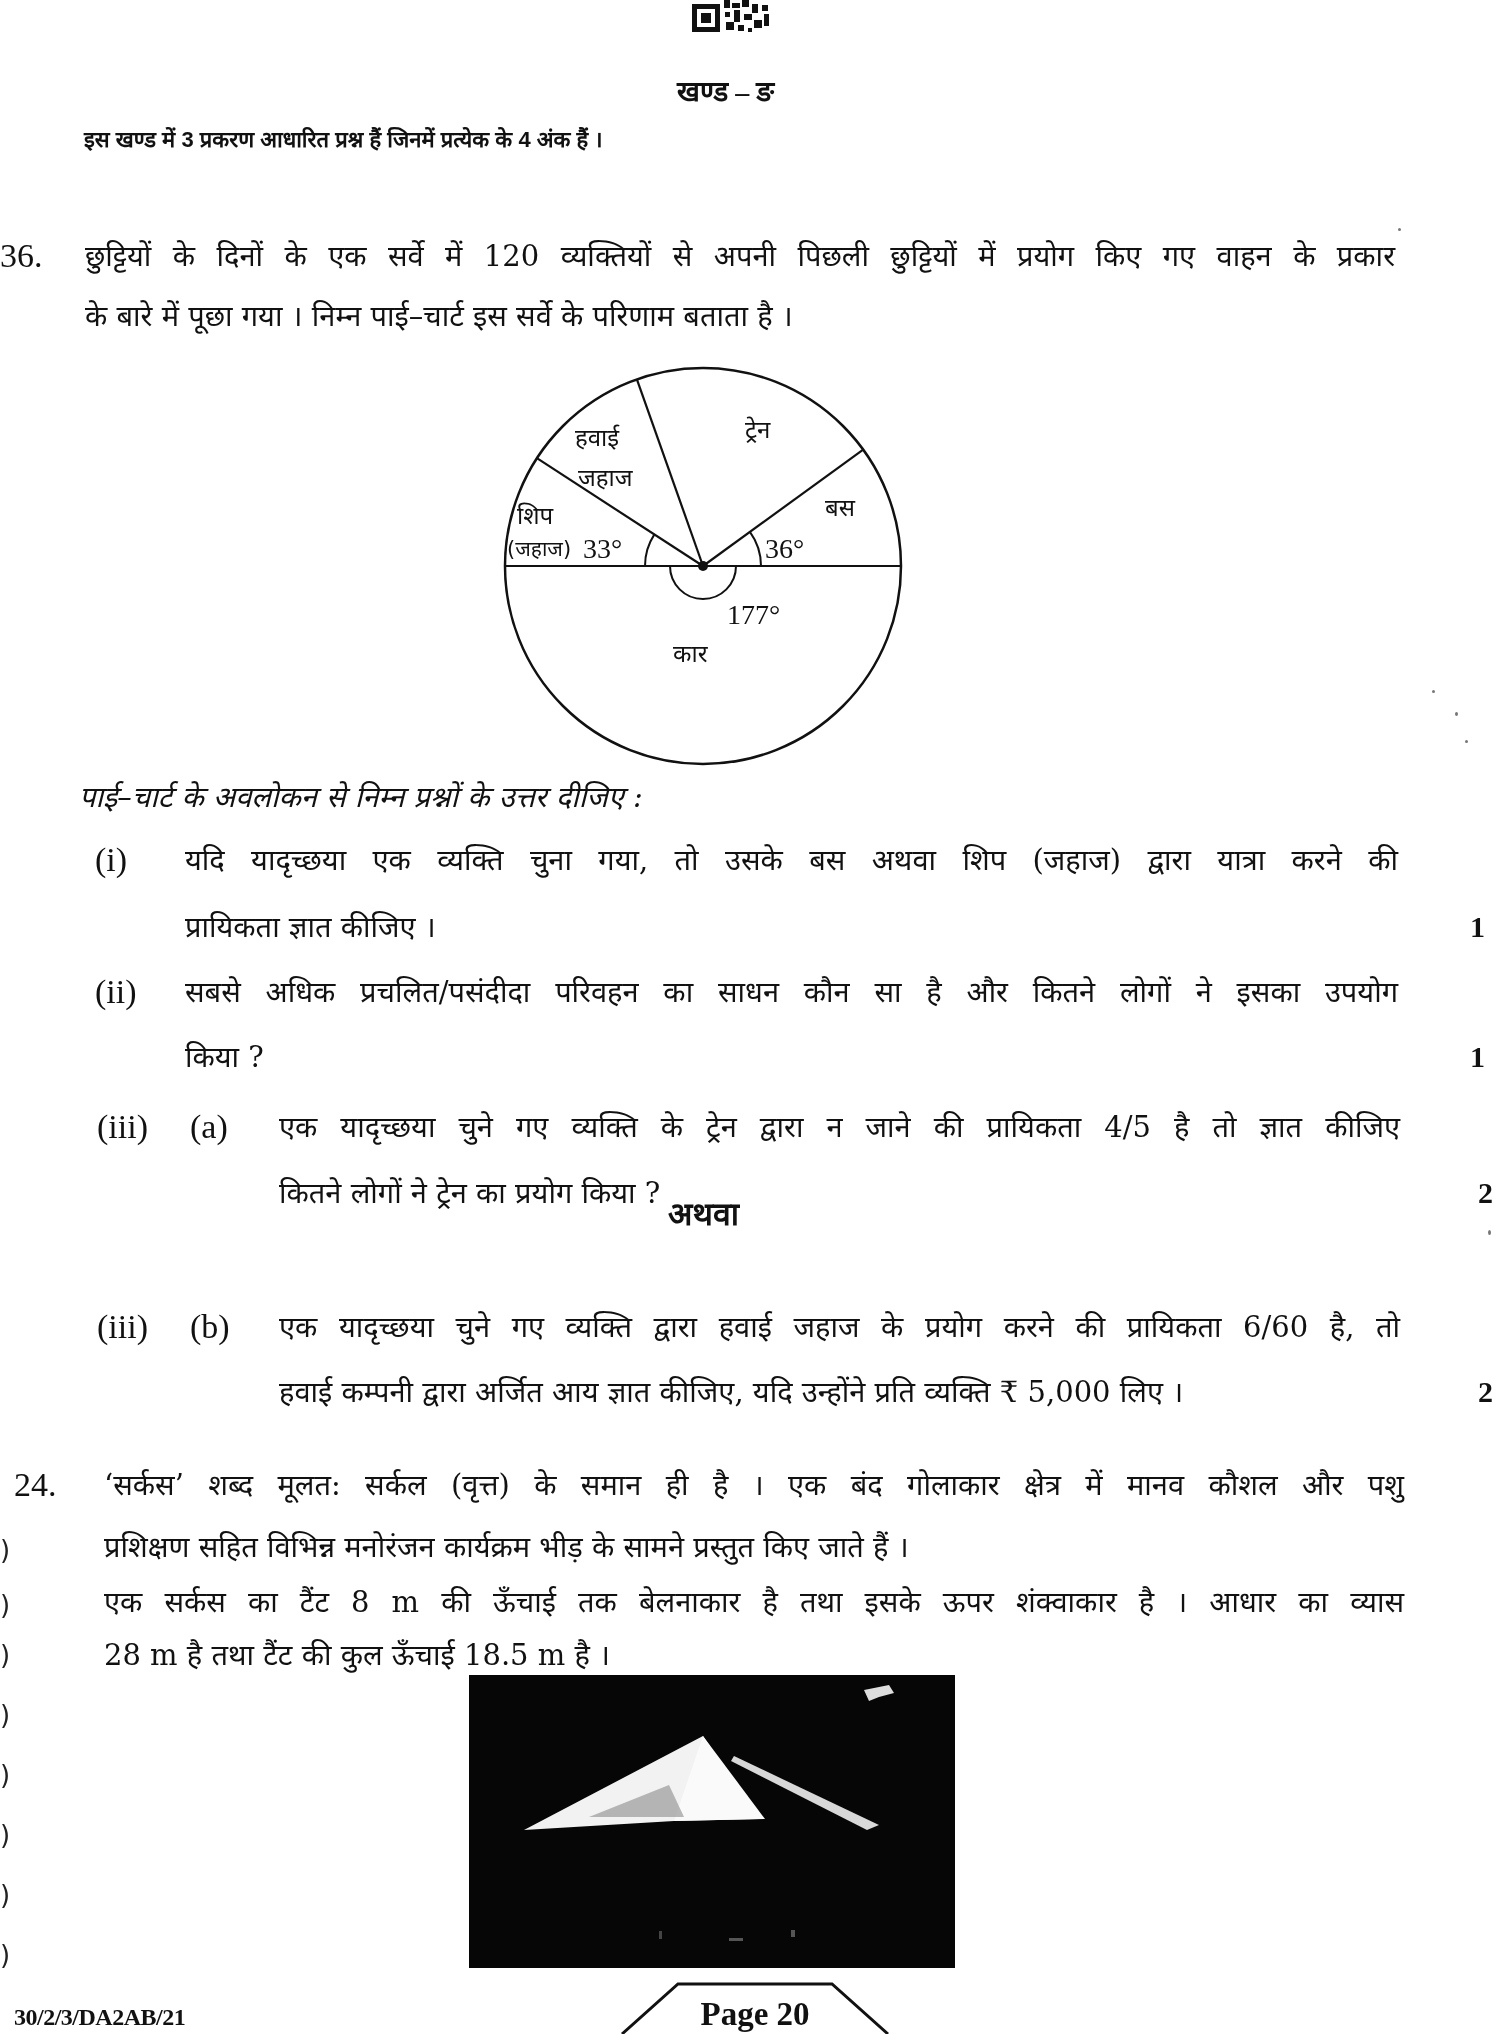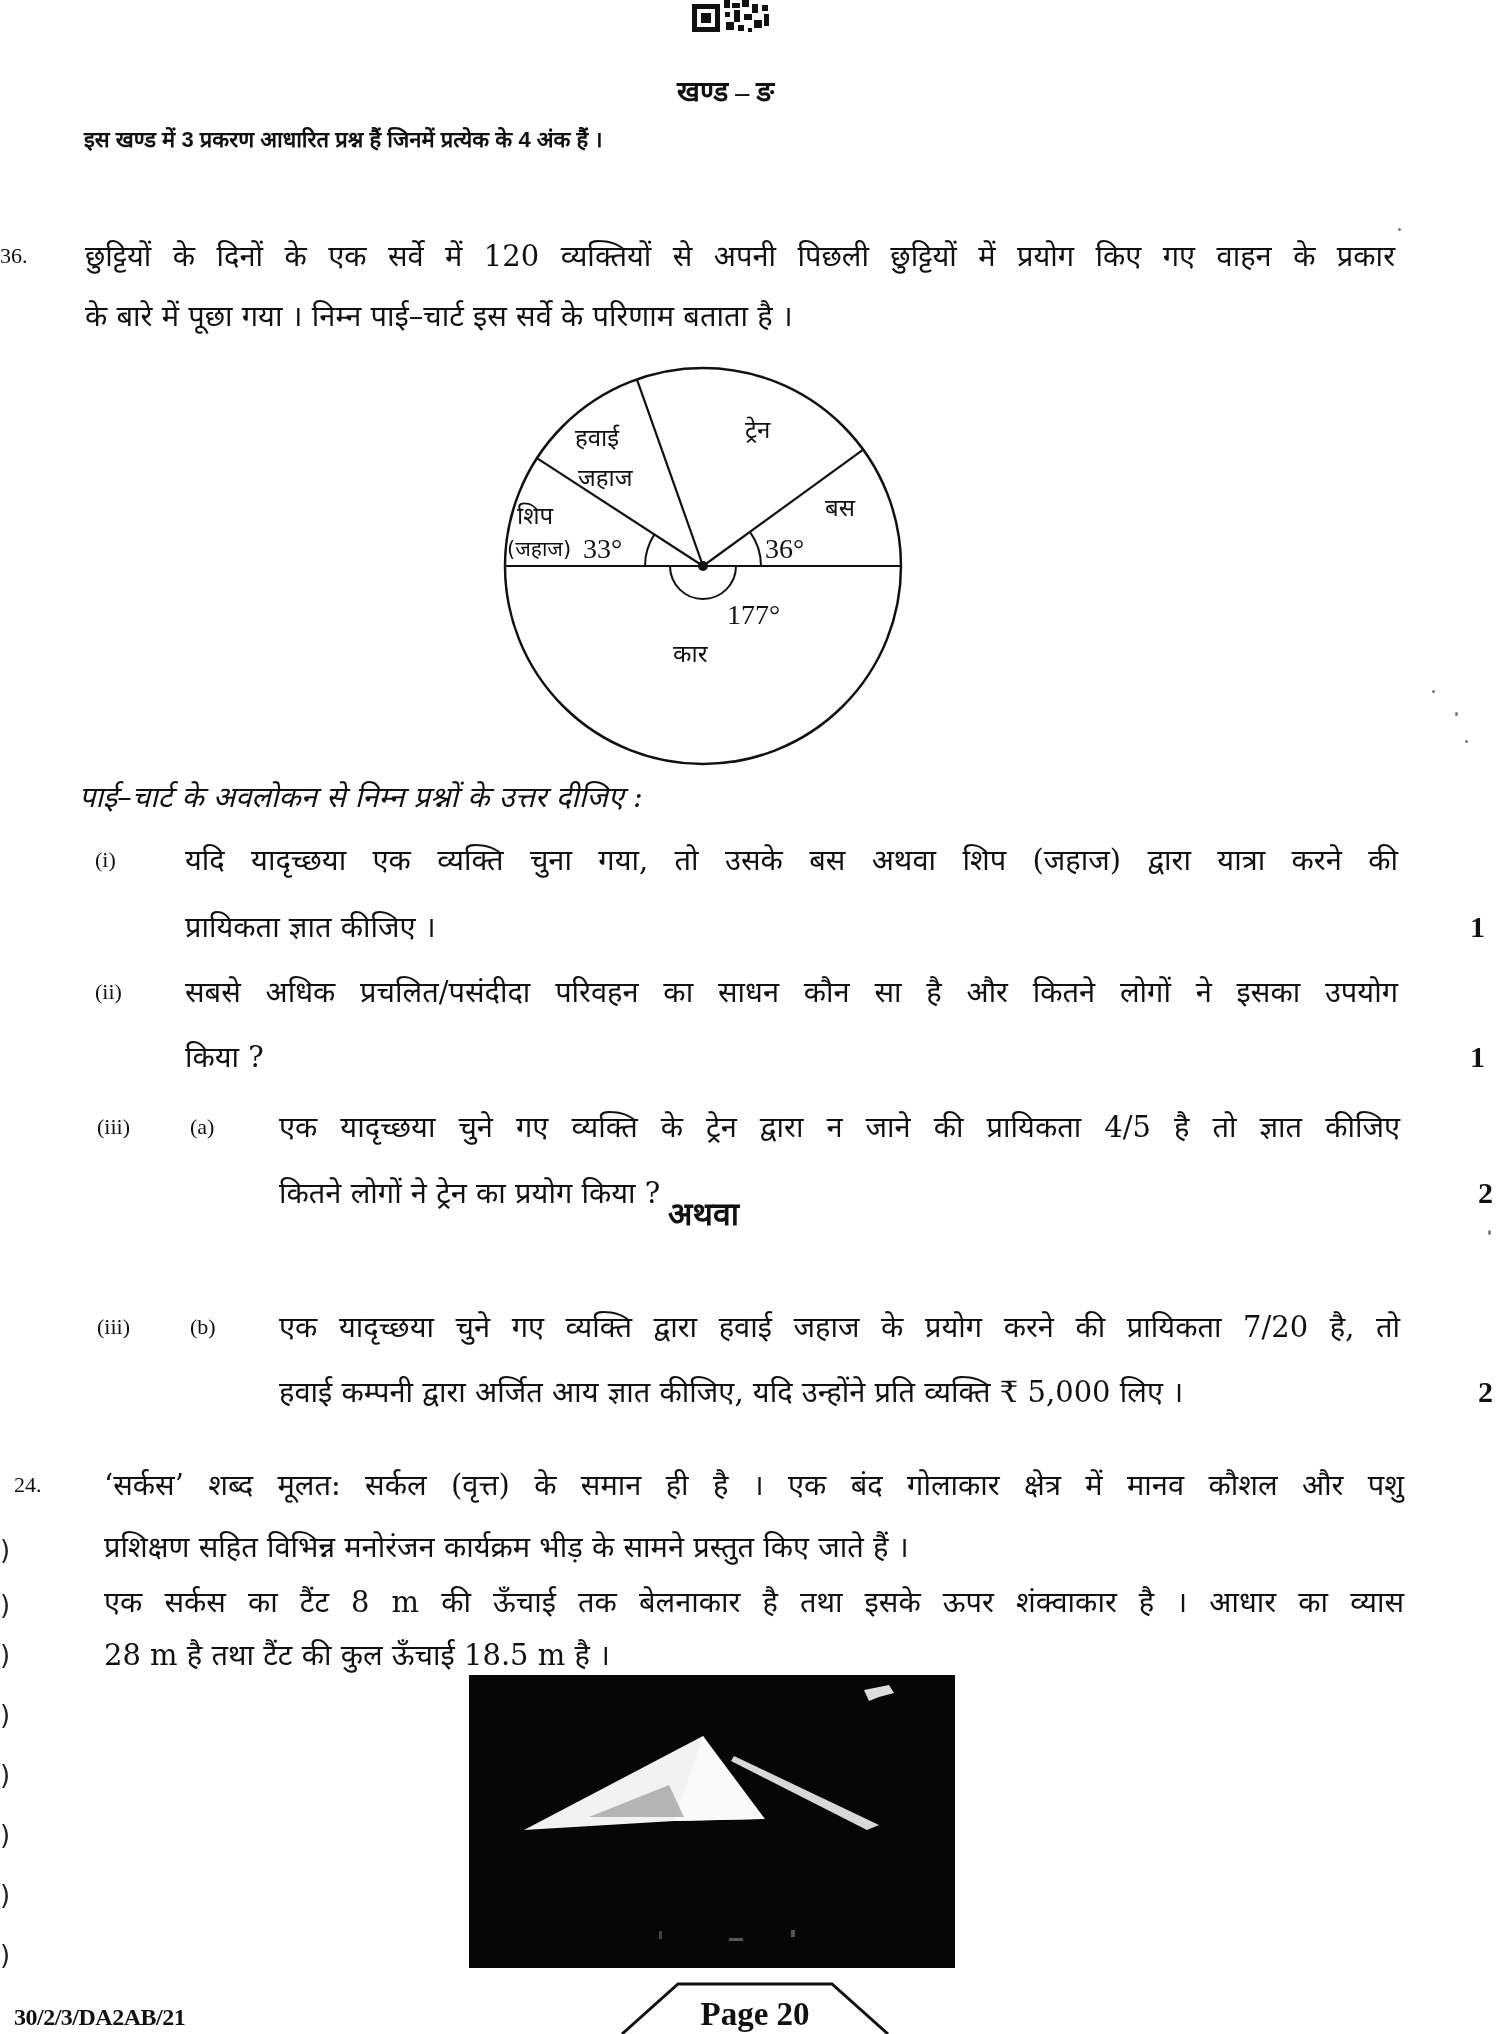--- a/index.html
+++ b/index.html
@@ -4,21 +4,21 @@
 <style>
   html, body { margin: 0; padding: 0; }
   body {
     width: 1505px; height: 2034px; position: relative; overflow: hidden;
     background: #ffffff; color: #111111;
     font-family: "DejaVu Serif", "Liberation Serif", serif;
   }
   .abs { position: absolute; }
   .t { position: absolute; white-space: nowrap; font-size: 29px; line-height: 36px; }
   .b { font-weight: bold; }
-  .num { font-family: "Liberation Serif", "DejaVu Serif", serif; font-size: 22px; text-align: right; }
+  .num { font-family: "Liberation Serif", "DejaVu Serif", serif; font-size: 34px; text-align: right; }
   .mark { position: absolute; font-family: "Liberation Serif", serif; font-weight: bold; font-size: 30px; line-height: 36px; }
   .just { text-align: justify; text-align-last: justify; white-space: normal; }
   #qr { left: 692px; top: 0px; width: 80px; height: 35px; }
   #pie { left: 495px; top: 356px; width: 420px; height: 420px; }
   .pie-label { font-family: "DejaVu Sans", sans-serif; font-size: 24px; fill: #111; }
   .pie-deg { font-family: "Liberation Serif", serif; font-size: 28px; fill: #111; }
   #photo { left: 469px; top: 1675px; width: 486px; height: 293px; background: #050505; }
   #footer-code { left: 14px; top: 2000px; font-family: "Liberation Serif", serif; font-weight: bold; font-size: 24px; line-height: 34px; letter-spacing: -0.5px; }
   #page-box { left: 620px; top: 1982px; width: 270px; height: 44px; }
   #page-label { left: 0; top: 14px; width: 100%; text-align: center; font-family: "Liberation Serif", serif; font-weight: bold; font-size: 33px; line-height: 36px; }
@@ -103,21 +103,21 @@
 <div class="t num" style="left:97px; top:1109px;">(iii)</div>
 <div class="t num" style="left:190px; top:1109px;">(a)</div>
 <div class="t just" style="left:279px; top:1109px; width:1121px;">एक यादृच्छया चुने गए व्यक्ति के ट्रेन द्वारा न जाने की प्रायिकता 4/5 है तो ज्ञात कीजिए</div>
 <div class="t" style="left:279px; top:1175px;">कितने लोगों ने ट्रेन का प्रयोग किया ?</div>
 <div class="mark" style="left:1478px; top:1175px;">2</div>
 
 <div class="t b" style="left:668px; top:1196px; font-family:'DejaVu Sans',sans-serif; font-size:32px;text-align:right;">अथवा</div>
 
 <div class="t num" style="left:97px; top:1309px;">(iii)</div>
 <div class="t num" style="left:190px; top:1309px;">(b)</div>
-<div class="t just" style="left:279px; top:1309px; width:1121px;">एक यादृच्छया चुने गए व्यक्ति द्वारा हवाई जहाज के प्रयोग करने की प्रायिकता 7/20 है, तो</div>
+<div class="t just" style="left:279px; top:1309px; width:1121px;">एक यादृच्छया चुने गए व्यक्ति द्वारा हवाई जहाज के प्रयोग करने की प्रायिकता 6/60 है, तो</div>
 <div class="t" style="left:279px; top:1374px;">हवाई कम्पनी द्वारा अर्जित आय ज्ञात कीजिए, यदि उन्होंने प्रति व्यक्ति ₹ 5,000 लिए ।</div>
 <div class="mark" style="left:1478px; top:1374px;">2</div>
 
 <div class="t num" style="left:14px; top:1467px;">24.</div>
 <div class="t just" style="left:104px; top:1467px; width:1300px;">‘सर्कस’ शब्द मूलत: सर्कल (वृत्त) के समान ही है । एक बंद गोलाकार क्षेत्र में मानव कौशल और पशु</div>
 <div class="t" style="left:104px; top:1529px;">प्रशिक्षण सहित विभिन्न मनोरंजन कार्यक्रम भीड़ के सामने प्रस्तुत किए जाते हैं ।</div>
 <div class="t just" style="left:104px; top:1584px; width:1300px;">एक सर्कस का टैंट 8 m की ऊँचाई तक बेलनाकार है तथा इसके ऊपर शंक्वाकार है । आधार का व्यास</div>
 <div class="t" style="left:104px; top:1637px;">28 m है तथा टैंट की कुल ऊँचाई 18.5 m है ।</div>
 
 <div id="photo" class="abs">

